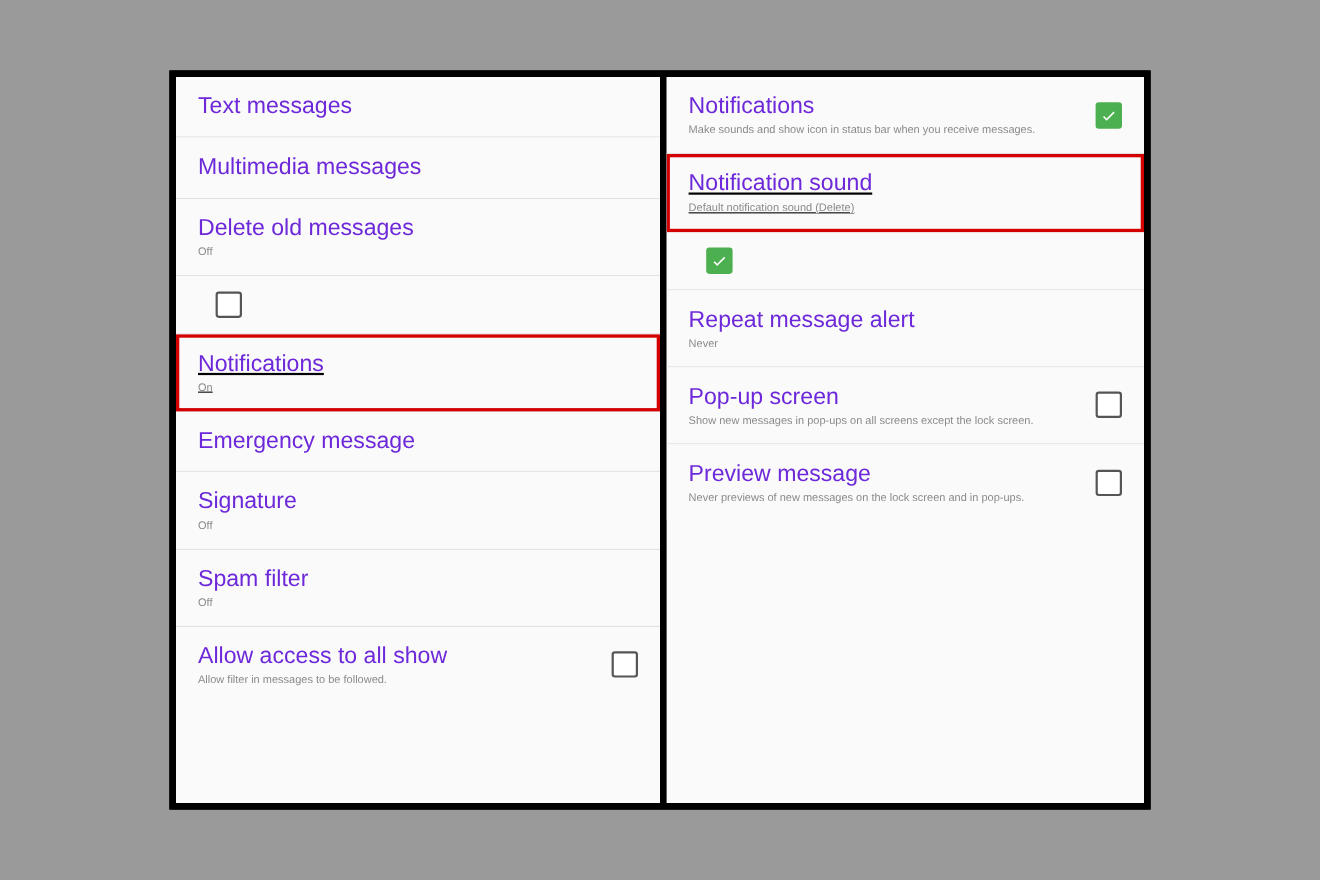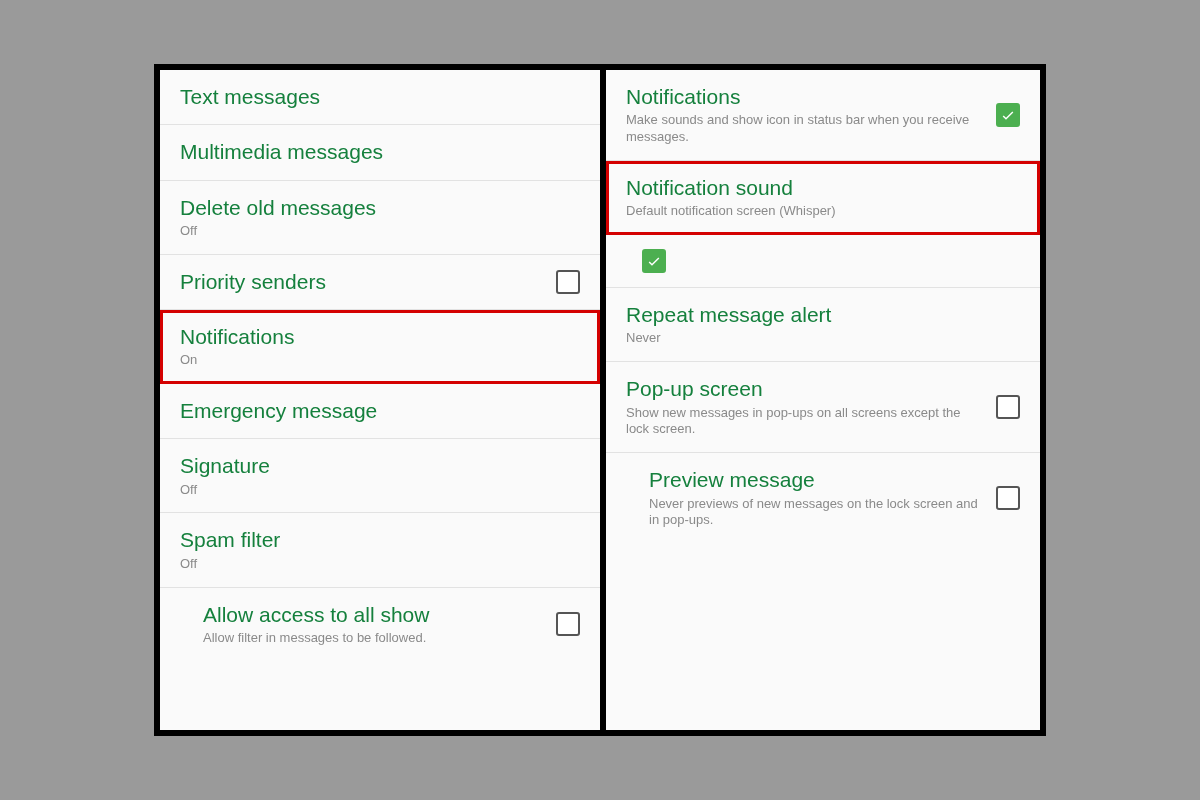--- a/index.html
+++ b/index.html
@@ -27,34 +27,35 @@
   .pane + .pane { border-left: 6px solid #000; }
   .row {
     padding: 14px 20px 14px 20px;
     border-bottom: 1px solid #e2e2e2;
     display: flex;
     align-items: center;
     justify-content: space-between;
     background: #fafafa;
     position: relative;
   }
-  .row.last { border-bottom: none; margin-left: 23px; }
+  .row.last { border-bottom: none; }
   .row.highlighted {
     outline: 3px solid #d40000;
     outline-offset: -3px;
     z-index: 2;
+    text-decoration: underline;
   }
   .txt { flex: 1; min-width: 0; }
   .title {
     font-size: 21px;
-    color: #15803d;
+    color: #6d28d9;
     line-height: 1.25;
   }
   .sub {
-    font-size: 13px;
+    font-size: 10px;
     color: #8a8a8a;
     line-height: 1.3;
     margin-top: 2px;
   }
   .ctrl { margin-left: 16px; display:flex; align-items:center; }
   .checkbox {
     width: 24px; height: 24px;
     border: 2px solid #555;
     border-radius: 3px;
     background: #fff;
@@ -89,23 +90,20 @@
     </div>
 
     <div class="row">
       <div class="txt">
         <div class="title">Delete old messages</div>
         <div class="sub">Off</div>
       </div>
     </div>
 
     <div class="row">
-      <div class="txt">
-        <div class="title">Priority senders</div>
-      </div>
       <div class="ctrl">
         <span class="checkbox">
           
         </span>
       </div>
     </div>
 
     <div class="row highlighted">
       <div class="txt">
         <div class="title">Notifications</div>
@@ -159,21 +157,21 @@
           <svg viewBox="0 0 24 24">
               <path fill="#fff" d="M9 16.2l-3.5-3.5L4 14.2l5 5 11-11-1.5-1.5z"></path>
             </svg>
         </span>
       </div>
     </div>
 
     <div class="row highlighted">
       <div class="txt">
         <div class="title">Notification sound</div>
-        <div class="sub">Default notification screen (Whisper)</div>
+        <div class="sub">Default notification sound (Delete)</div>
       </div>
     </div>
 
     <div class="row">
       <div class="ctrl">
         <span class="checkbox checked">
           <svg viewBox="0 0 24 24">
               <path fill="#fff" d="M9 16.2l-3.5-3.5L4 14.2l5 5 11-11-1.5-1.5z"></path>
             </svg>
         </span>

